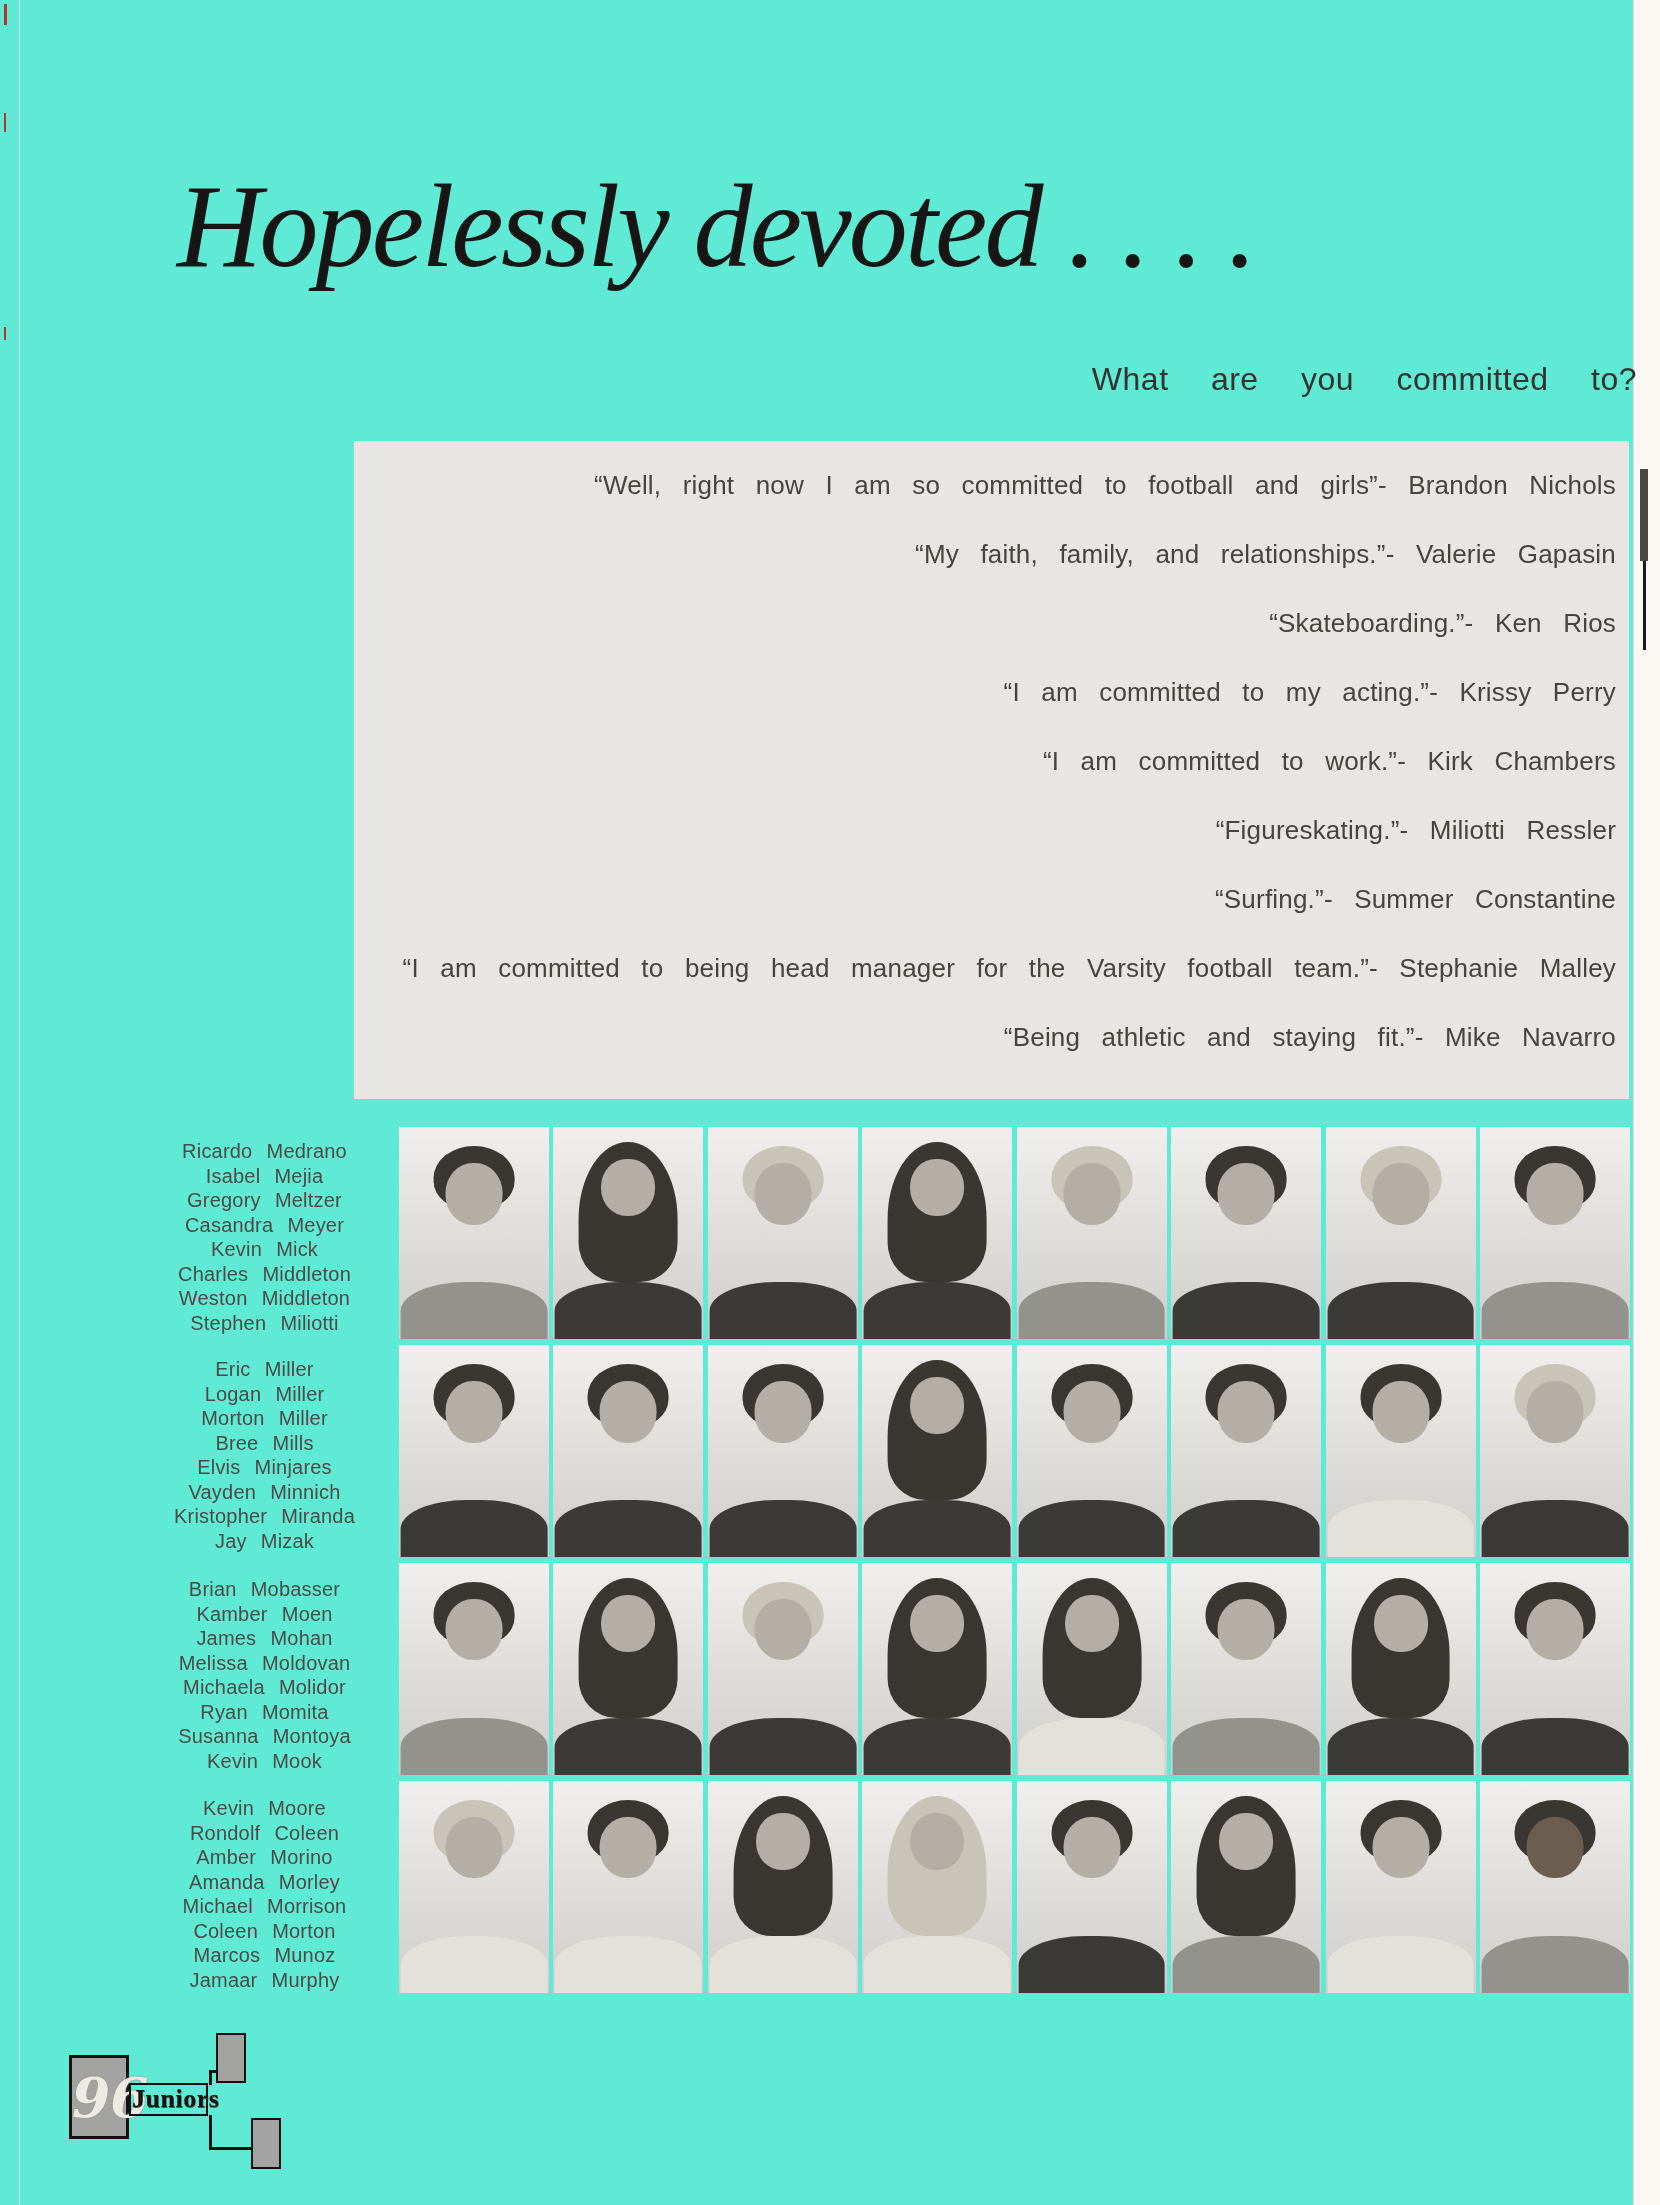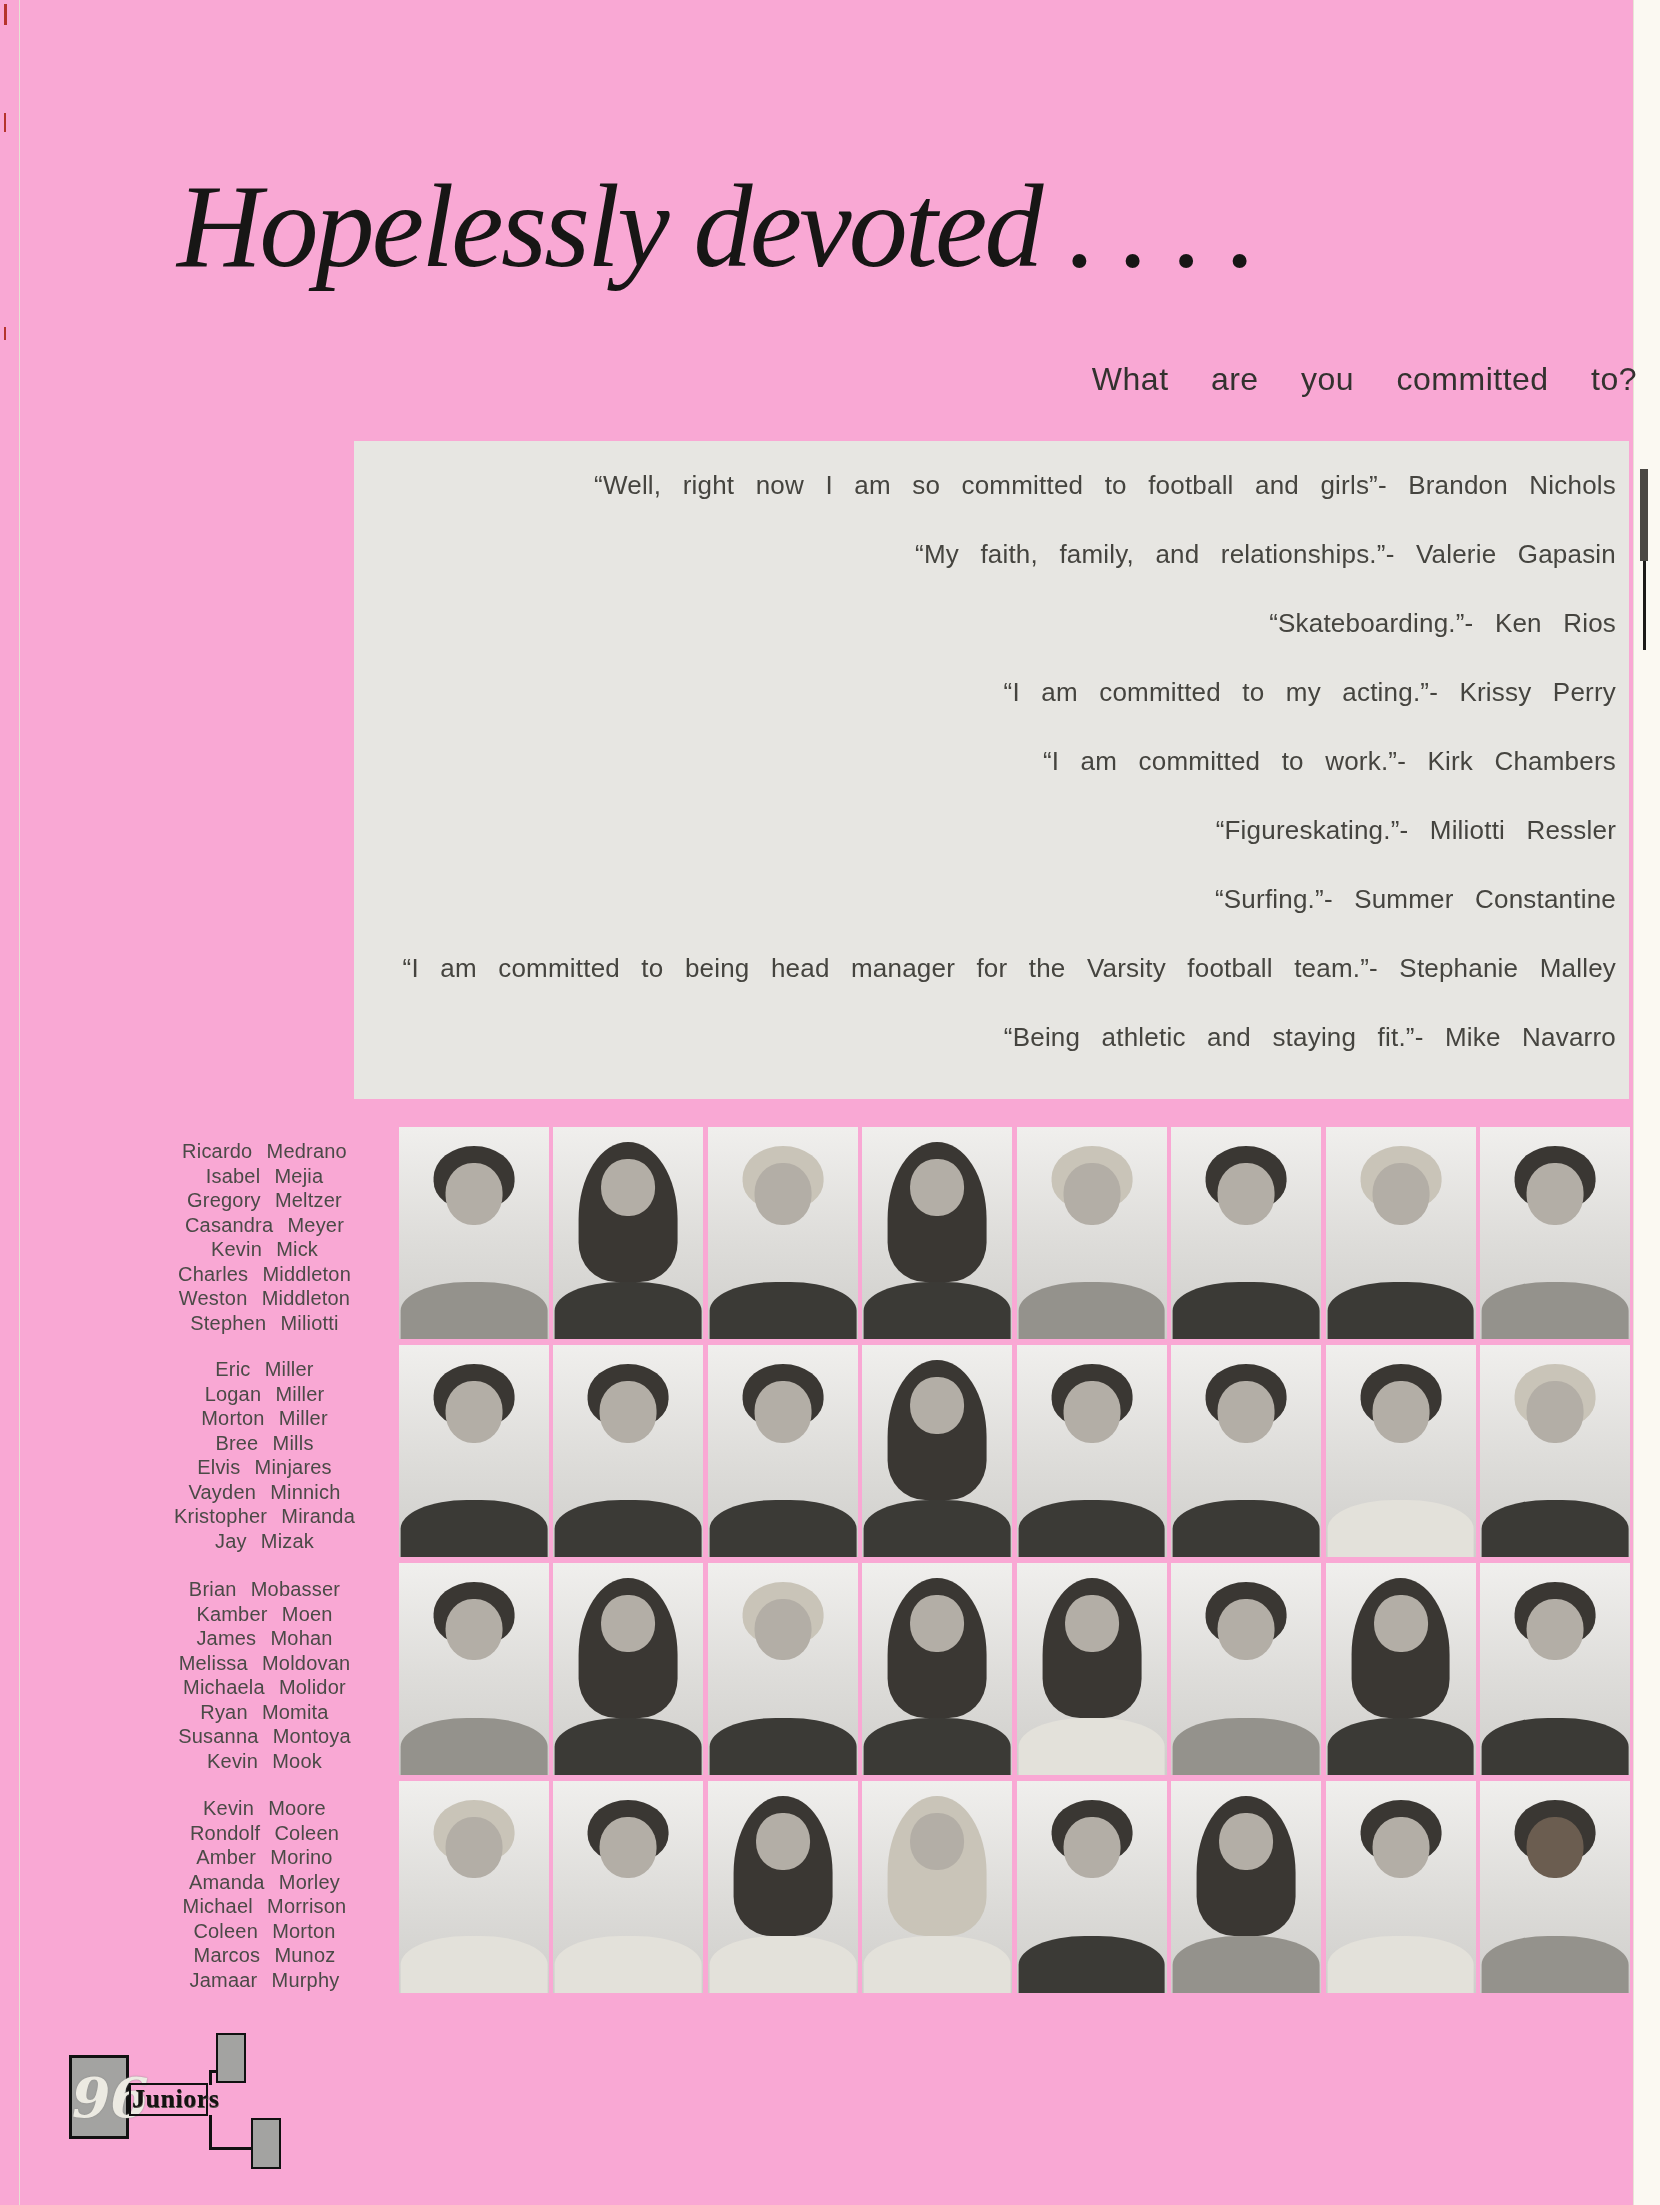--- a/index.html
+++ b/index.html
@@ -1,18 +1,18 @@
 <!DOCTYPE html>
 <html style="font-size:7.5px"><head>
 <meta charset="utf-8">
 <style>
   html,body { margin:0; padding:0; background:#f7f4ea; }
   .page {
     position:relative; width:1661px; height:2205px;
-    background:#f9a8d4; overflow:hidden;
+    background:#5eead4; overflow:hidden;
     font-family:"Liberation Sans", sans-serif;
   }
   
   .left-line { position:absolute; left:18.7px; top:0; width:0.9px; height:2205px; background:#e6e2d4; }
   .red-dash { position:absolute; background:#b5342c; }
   .edge-strip { position:absolute; right:0; top:0; width:27px; height:2205px; background:#fbf9f2; border-left:0.9px solid #e8e4d6; }
   .edge-bar { position:absolute; left:1640px; top:469px; width:8px; height:92px; background:#4a4843; }
   .edge-thin { position:absolute; left:1643px; top:561px; width:2.8px; height:89px; background:#1c1b19; }
 
   

